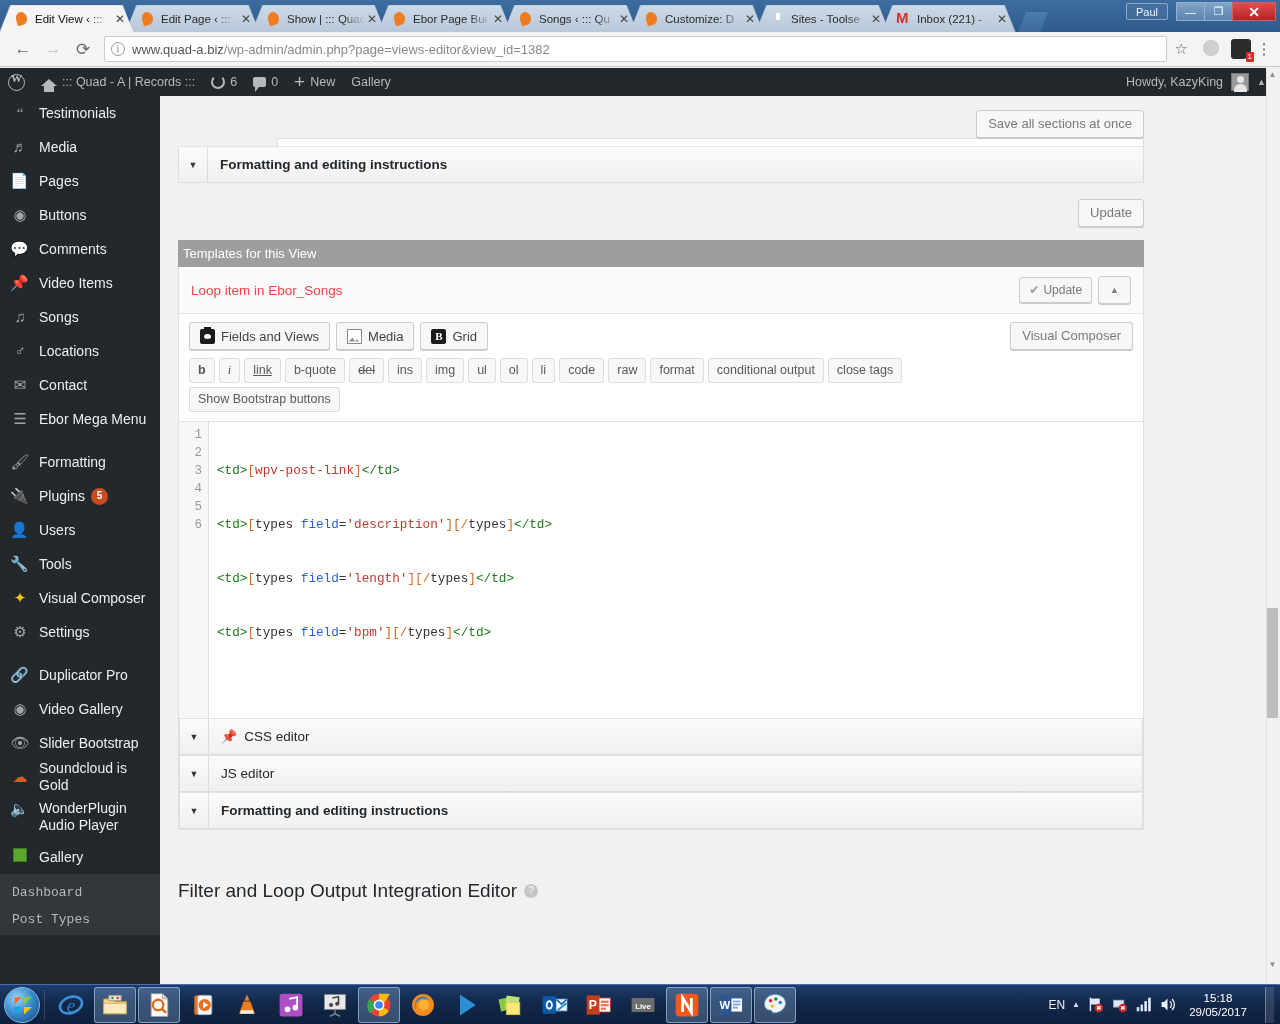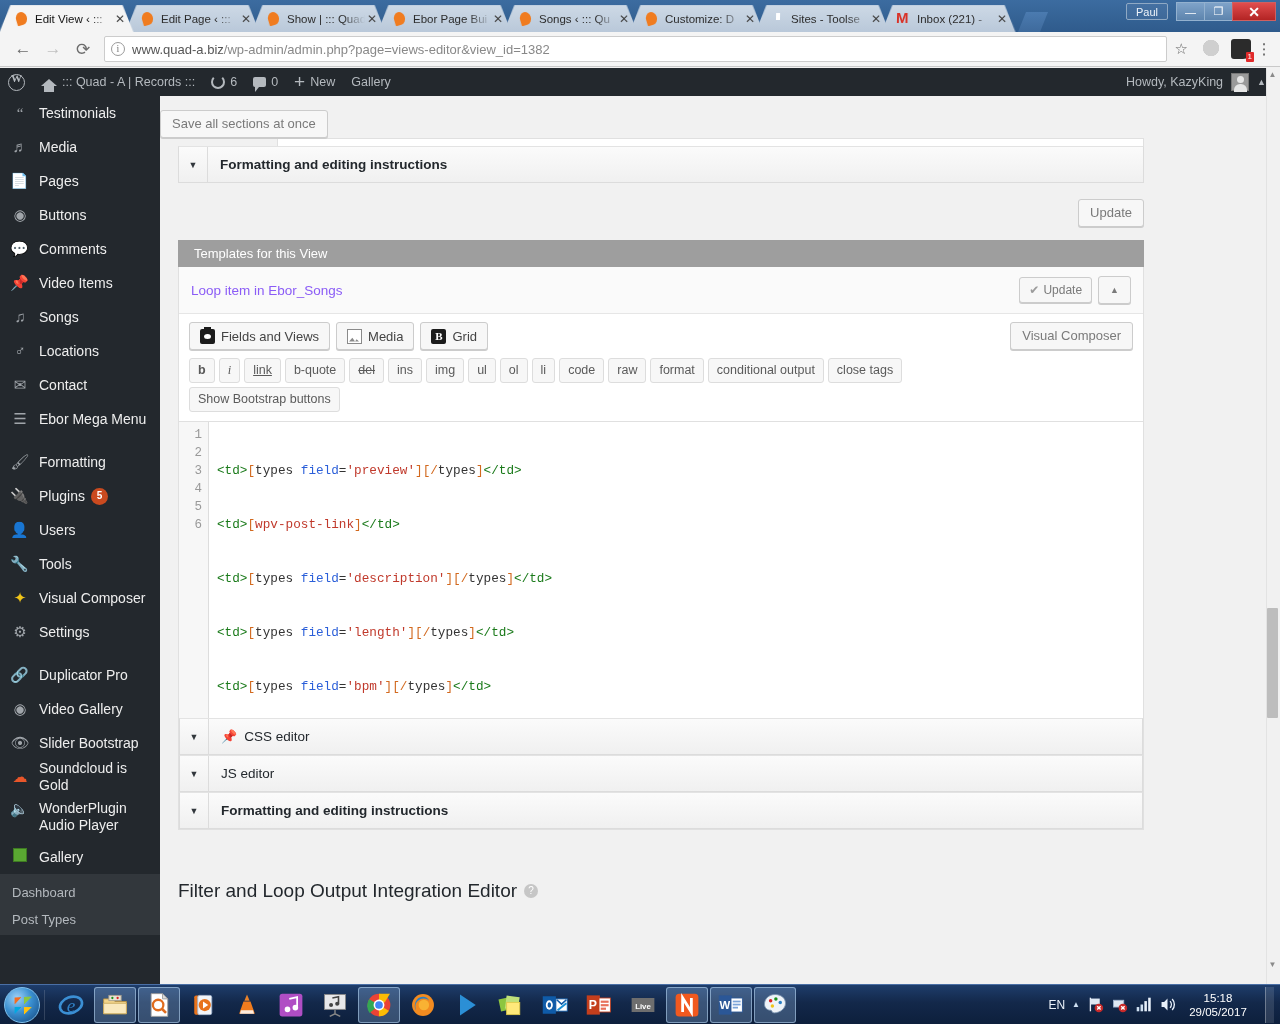--- a/index.html
+++ b/index.html
@@ -166,33 +166,33 @@
     content: ""; position: absolute; right: -1px; top: 50%; margin-top: -8px;
     border-top: 8px solid transparent; border-bottom: 8px solid transparent;
     border-right: 8px solid #f1f1f1;
   }
   .menu-sep { height: 9px; }
   .badge-count {
     background: #ca4a1f; color: #fff; font-size: 10px; line-height: 16px;
     min-width: 17px; height: 17px; border-radius: 9px; text-align: center;
     margin-left: 6px; padding: 0 4px; font-weight: bold;
   }
-  .submenu { background: #32373c; padding: 5px 0 2px 0; }
+  .submenu { background: #32373c; padding: 5px 0 2px 0; font-family: Liberation Mono, monospace; }
   .submenu-item { color: #b4b9be; font-size: 13px; padding: 5px 0 5px 12px; line-height: 17px; }
 
   
   .ic-quote { font-family: "Liberation Serif", serif; font-size: 22px; line-height: 10px; }
   .ic-sq { display:inline-block; width:14px; height:14px; }
 
   
   #wpcontent {
     position: absolute; top: 28px; left: 160px; width: 1106px; height: 889px;
     background: #f1f1f1; overflow: hidden;
   }
-  .save-all-row { padding: 14px 122px 0 0; display: flex; }
+  .save-all-row { padding: 14px 122px 0 0; display: flex; justify-content: flex-end; }
   .btn {
     font-family: "Liberation Sans", sans-serif;
     font-size: 13px; color: #7a7a7a;
     background: #f7f7f7; border: 1px solid #ccc; border-radius: 3px;
     padding: 5px 11px; line-height: 16px; cursor: pointer;
     box-shadow: 0 1px 0 #ccc;
   }
   .btn.small { font-size: 12px; padding: 4px 9px; }
 
   .metabox-holder { margin: 0 122px 0 18px; }
@@ -215,29 +215,29 @@
     padding: 10px 12px; font-size: 13.5px; color: #23282d;
     background: linear-gradient(to bottom,#fbfbfb,#f0f0f0);
   }
   .accordion-title.bold { font-weight: bold; }
   .pin-icon { margin-right: 7px; color: #1a8f1a; font-size: 13px; line-height: 13px; }
 
   .update-row { display: flex; justify-content: flex-end; padding: 16px 0 13px 0; }
 
   .tpl-header {
     background: #9e9e9e; color: #fff; font-size: 13px;
-    padding: 6px 16px; font-weight: normal;
+    padding: 6px 5px; font-weight: normal;
   }
   .tpl-panel { background: #fff; border: 1px solid #e0e0e0; border-top: none; }
   .tpl-panel-head {
     display: flex; align-items: center; justify-content: space-between;
     padding: 9px 12px; border-bottom: 1px solid #e6e6e6;
     background: #fafafa;
   }
-  .tpl-panel-title { font-size: 13.5px; color: #8b5cf6; }
+  .tpl-panel-title { font-size: 13.5px; color: #ef4444; }
   .head-actions { display: flex; gap: 6px; align-items: center; }
   .check-glyph { color: #9b9b9b; margin-right: 4px; }
 
   .editor-tools { padding: 8px 10px 0 10px; display: flex; gap: 6px; background: #fff; }
   .tool-btn {
     display: flex; align-items: center; gap: 6px;
     background: #f7f7f7; border: 1px solid #ccc; border-radius: 3px;
     font-size: 13px; color: #444; padding: 4px 10px; box-shadow: 0 1px 0 #ccc;
   }
   .tool-ico { width: 15px; height: 15px; display:inline-block; }
@@ -614,21 +614,20 @@
         <div class="code-area">
           <div class="gutter">
             <div>1</div>
             <div>2</div>
             <div>3</div>
             <div>4</div>
             <div>5</div>
             <div>6</div>
           </div>
           <div class="code-lines">
-            <div><span class="tk-tag">&lt;td&gt;</span><span class="tk-brk">[</span><span class="tk-sc">types </span><span class="tk-attr">field</span><span class="tk-eq">=</span><span class="tk-str">'preview'</span><span class="tk-brk">][/</span><span class="tk-sc">types</span><span class="tk-brk">]</span><span class="tk-tag">&lt;/td&gt;</span></div>
             <div><span class="tk-tag">&lt;td&gt;</span><span class="tk-brk">[</span><span class="tk-str">wpv-post-link</span><span class="tk-brk">]</span><span class="tk-tag">&lt;/td&gt;</span></div>
             <div><span class="tk-tag">&lt;td&gt;</span><span class="tk-brk">[</span><span class="tk-sc">types </span><span class="tk-attr">field</span><span class="tk-eq">=</span><span class="tk-str">'description'</span><span class="tk-brk">][/</span><span class="tk-sc">types</span><span class="tk-brk">]</span><span class="tk-tag">&lt;/td&gt;</span></div>
             <div><span class="tk-tag">&lt;td&gt;</span><span class="tk-brk">[</span><span class="tk-sc">types </span><span class="tk-attr">field</span><span class="tk-eq">=</span><span class="tk-str">'length'</span><span class="tk-brk">][/</span><span class="tk-sc">types</span><span class="tk-brk">]</span><span class="tk-tag">&lt;/td&gt;</span></div>
             <div><span class="tk-tag">&lt;td&gt;</span><span class="tk-brk">[</span><span class="tk-sc">types </span><span class="tk-attr">field</span><span class="tk-eq">=</span><span class="tk-str">'bpm'</span><span class="tk-brk">][/</span><span class="tk-sc">types</span><span class="tk-brk">]</span><span class="tk-tag">&lt;/td&gt;</span></div>
             
           </div>
         </div>
 
         <div class="accordion-row">
           <div class="accordion-handle">▼</div>

